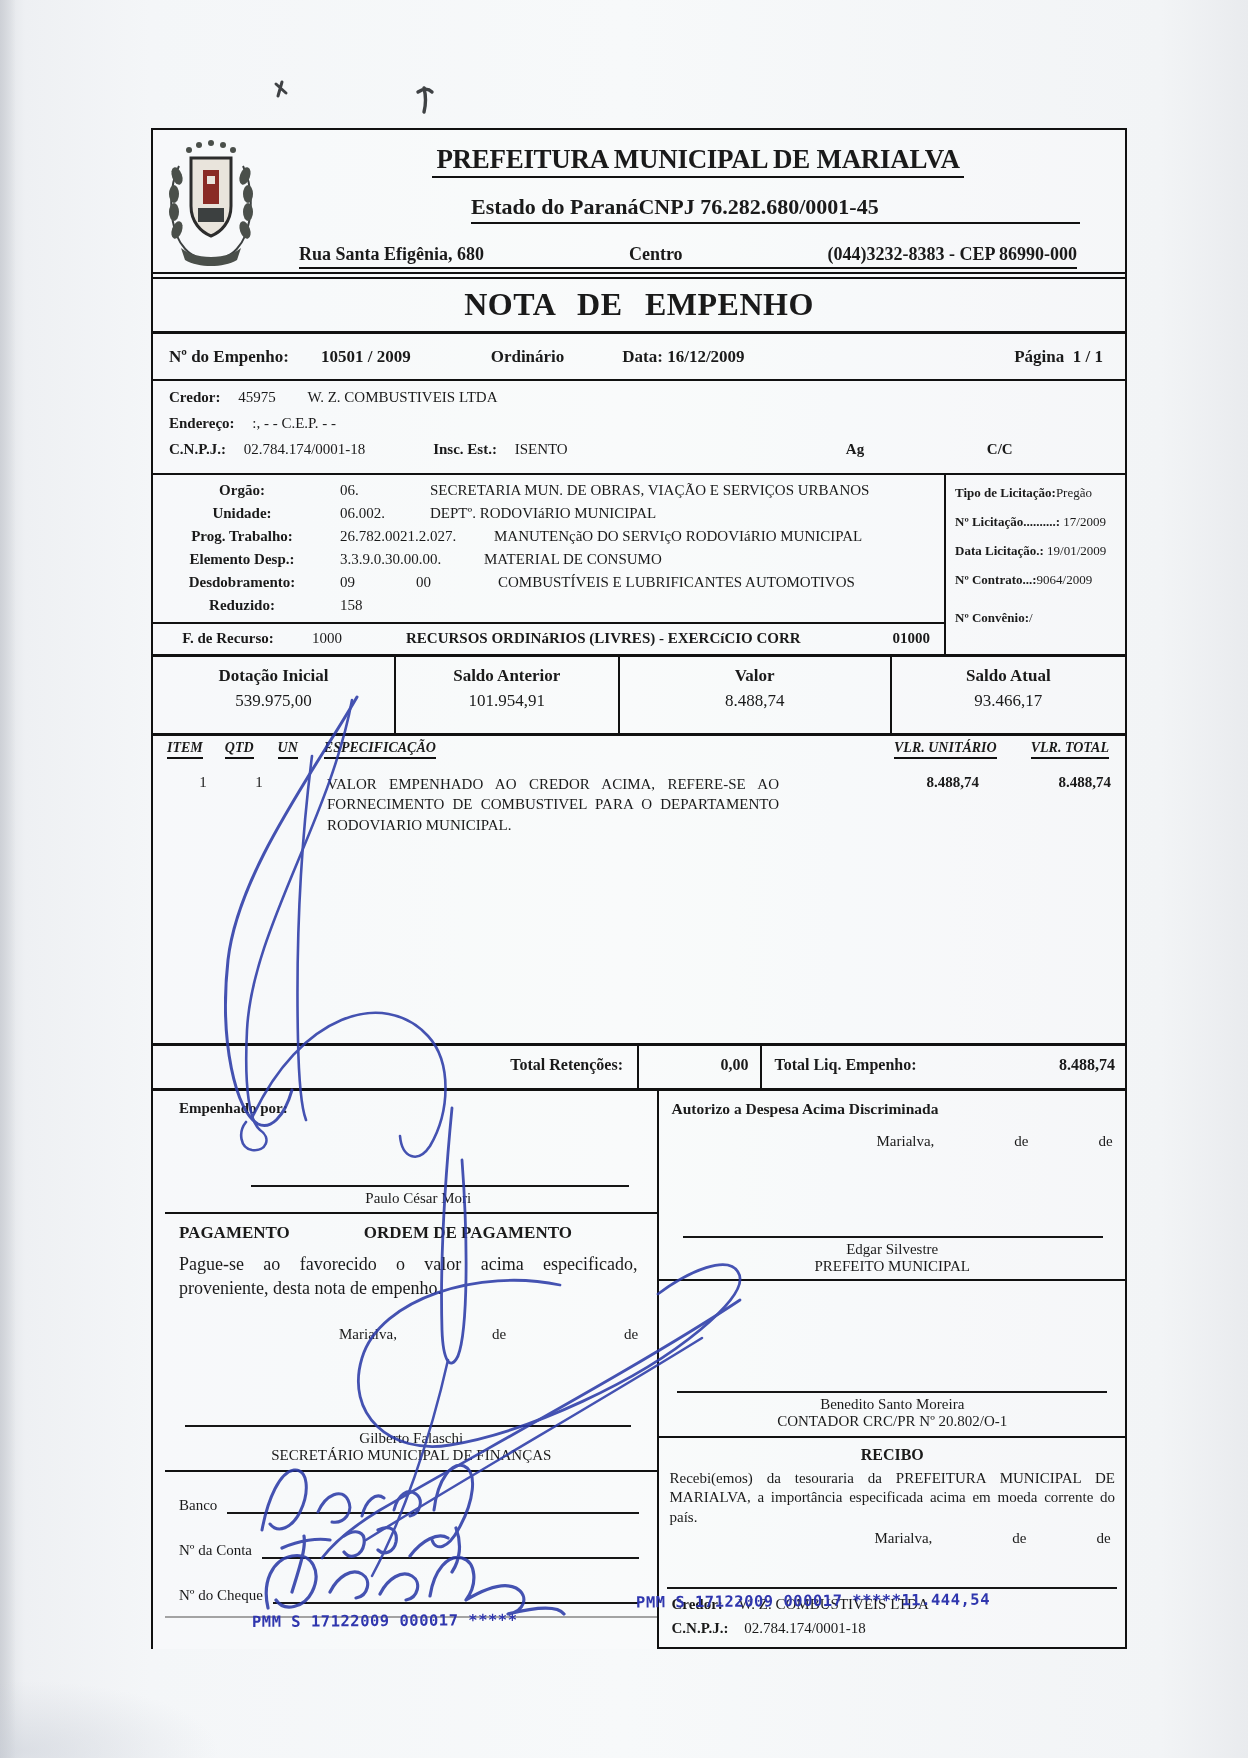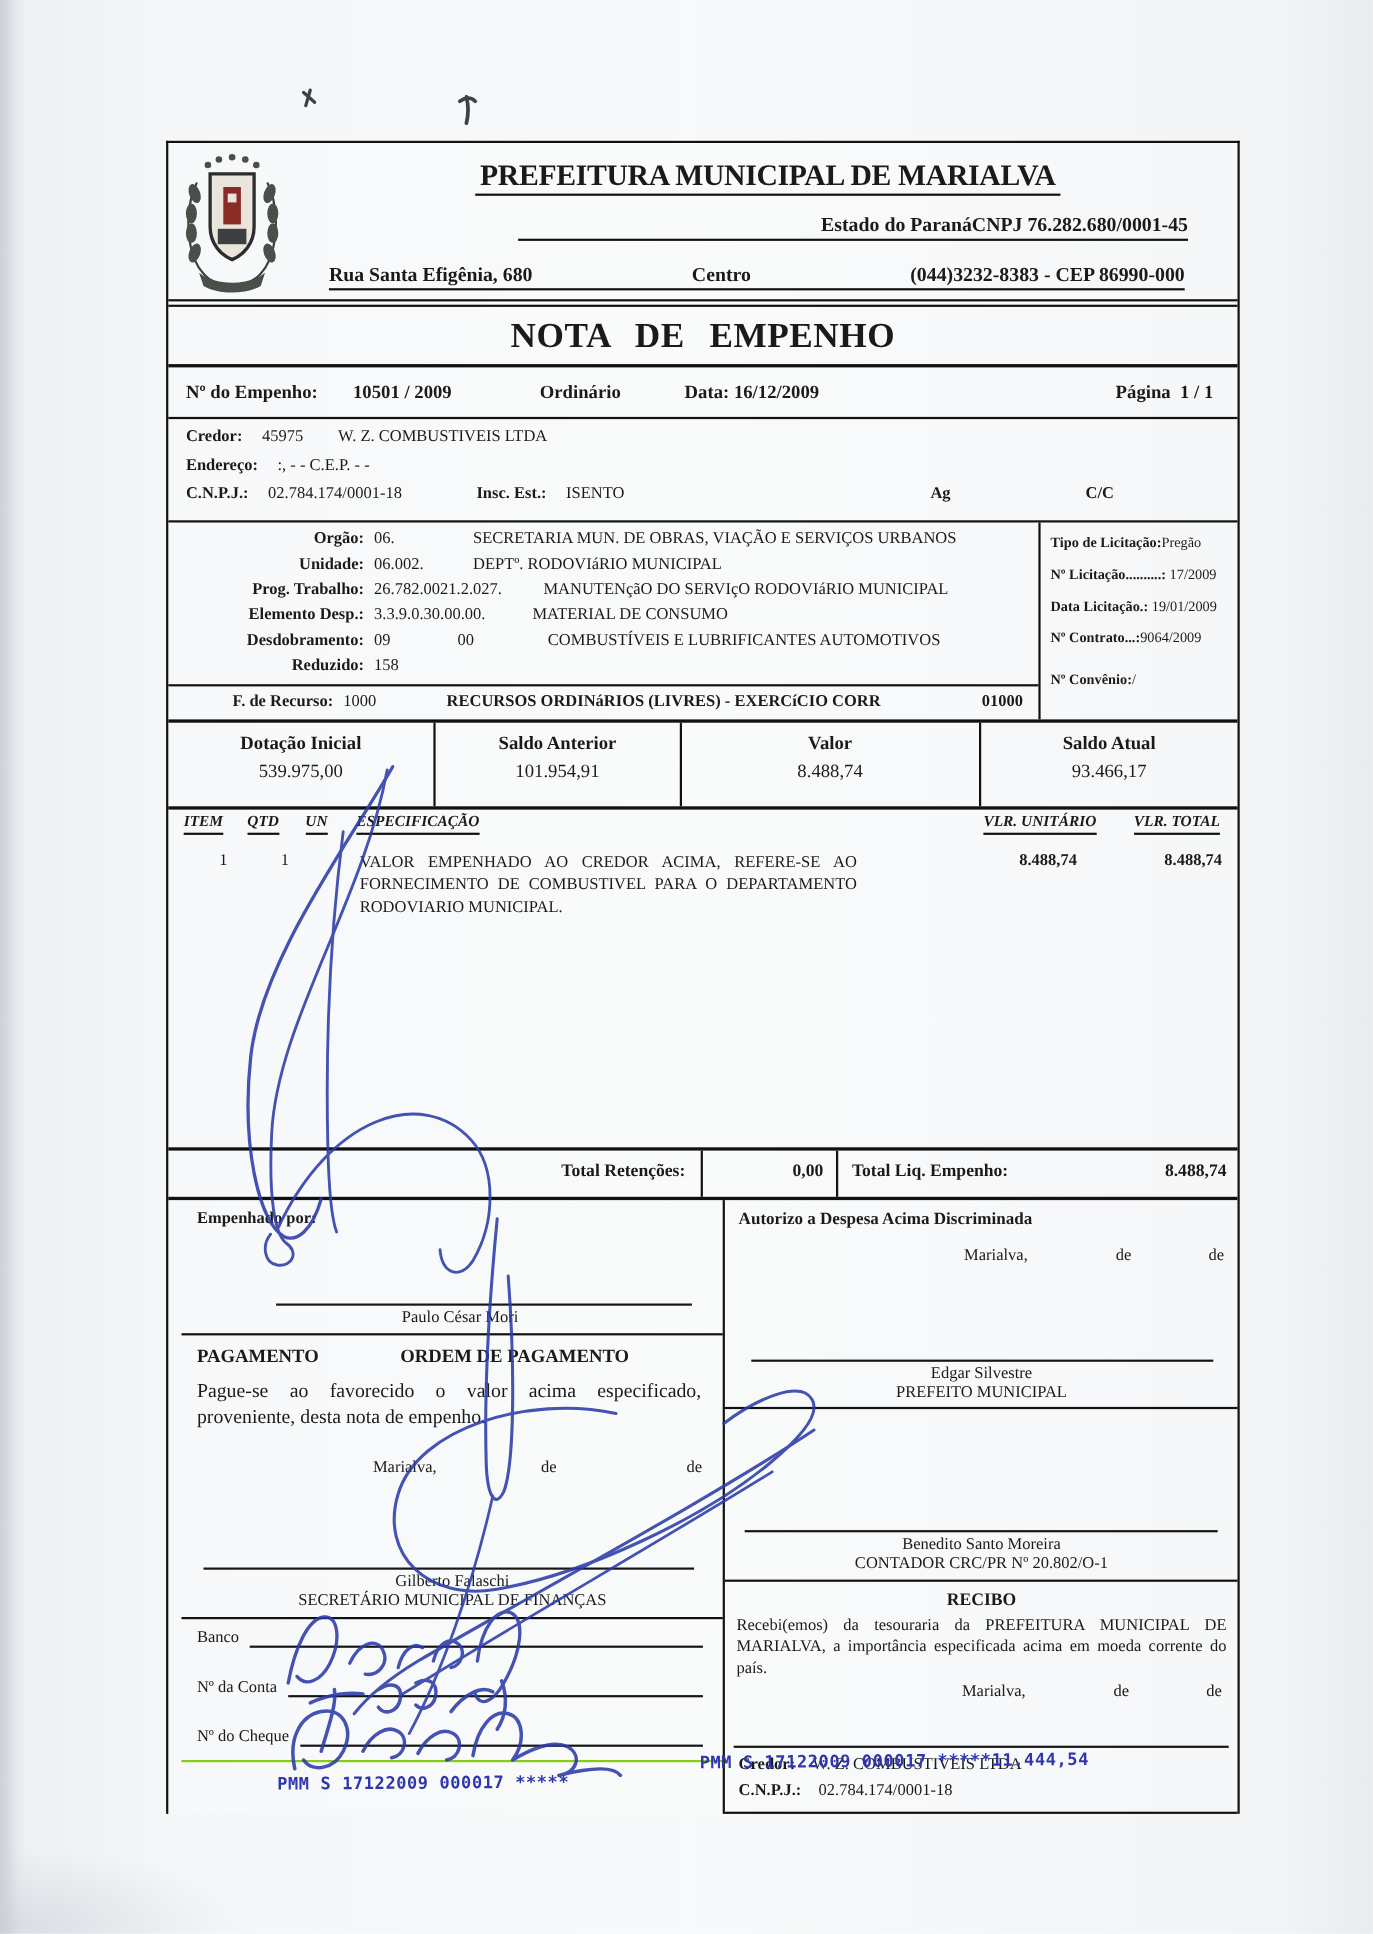--- a/index.html
+++ b/index.html
@@ -15,22 +15,22 @@
     background:rgba(255,255,255,.25);
   }
   
   .header-box{position:relative;height:142px;border-bottom:2px solid #111;}
   .logo{position:absolute;left:12px;top:6px;width:92px;height:132px;}
   .header-content{margin-left:118px;padding-top:14px;}
   .h-title{
     text-align:center;font-size:27px;font-weight:bold;letter-spacing:-.3px;
   }
   .h-title span{display:inline-block;border-bottom:2px solid #111;padding:0 4px 1px;}
-  .h-line2{display:flex;justify-content:flex-end;border-bottom:2px solid #111;
-    margin:16px 45px 0 200px;font-size:18px;font-weight:bold;padding-bottom:2px;}
+  .h-line2{display:flex;justify-content:flex-start;border-bottom:2px solid #111;
+    margin:16px 45px 0 200px;font-size:22px;font-weight:bold;padding-bottom:2px;}
   .h-line3{display:flex;justify-content:space-between;border-bottom:2px solid #111;
     margin:20px 48px 0 28px;font-size:18px;font-weight:bold;padding-bottom:2px;}
   
   .title-band{
     margin-top:3px;border-top:2px solid #111;border-bottom:3px solid #111;
     text-align:center;font-size:32px;font-weight:bold;padding:7px 0 8px;word-spacing:14px;letter-spacing:.5px;
   }
   
   .empenho-row{display:flex;align-items:baseline;padding:13px 16px 12px;border-bottom:2px solid #111;
     font-size:17px;font-weight:bold;}
@@ -43,21 +43,21 @@
   .credor-box .row{margin-bottom:9px;position:relative;}
   .lbl{font-weight:bold;}
   .credor-box .val{margin-left:14px;}
   .insc{margin-left:64px;}
   .ag-abs{position:absolute;left:72%;font-weight:bold;}
   .cc-abs{position:absolute;left:87%;font-weight:bold;}
   
   .budget-box{display:flex;border-bottom:3px solid #111;}
   .budget-left{flex:1;padding:7px 0 5px;}
   .b-row{display:flex;align-items:baseline;margin-bottom:6px;font-size:15px;}
-  .b-lbl{width:178px;text-align:right;font-weight:bold;padding-right:9px;flex:none;}
+  .b-lbl{width:178px;text-align:center;font-weight:bold;padding-right:9px;flex:none;}
   .b-code{min-width:86px;}
   .b-code2{min-width:78px;}
   .b-desc{margin-left:4px;}
   .b-row.recurso{border-top:2px solid #111;padding-top:6px;margin-top:8px;margin-bottom:2px;}
   .b-row.recurso .b-desc{font-weight:bold;}
   .b-extra{margin-left:auto;font-weight:bold;padding-right:14px;}
   .budget-right{width:164px;flex:none;border-left:2px solid #111;padding:10px 6px 6px 9px;font-size:13px;}
   .lic-line{margin-bottom:13px;}
   .lic-line.convenio{margin-top:22px;}
   
@@ -100,21 +100,21 @@
   .sig-role{text-align:center;font-size:15px;}
   .blk2{border-bottom:2px solid #111;padding:9px 14px 6px;}
   .blk2 .heads{display:flex;font-size:17px;font-weight:bold;}
   .blk2 .heads .h2b{margin-left:74px;}
   .pay-text{font-size:18px;text-align:justify;margin-top:9px;line-height:1.35;padding-right:6px;}
   .cityline{display:flex;font-size:15px;align-items:baseline;}
   .blk2 .cityline{margin-top:26px;}
   .sp160{width:160px;flex:none;}.sp120{width:118px;flex:none;}.sp95{width:95px;flex:none;}
   .sp205{width:205px;flex:none;}.sp80{width:80px;flex:none;}.sp70{width:70px;flex:none;}
   .blk2 .sigline{margin:82px 12px 0 6px;border-bottom:2px solid #161616;}
-  .blk3{padding:4px 14px 4px;border-bottom:2px solid #84cc16;}
+  .blk3{padding:20px 14px 4px;border-bottom:2px solid #a3a3a3;}
   .bank-row{display:flex;align-items:flex-end;margin-bottom:23px;font-size:15px;}
   .bank-row .bl{font-weight:normal;flex:none;padding-right:10px;}
   .bank-row .bline{flex:1;border-bottom:2px solid #161616;height:20px;margin-right:4px;}
   .blkA{border-bottom:2px solid #111;padding:9px 12px 4px;}
   .blkA .auth-title{font-size:15.5px;font-weight:bold;}
   .blkA .cityline{margin-top:15px;}
   .blkA .sigline{margin:86px 10px 0 12px;border-bottom:2px solid #161616;}
   .blkB{border-bottom:2px solid #111;padding:0 12px 6px;}
   .blkB .spacer{height:110px;}
   .blkB .sigline{margin:0 6px;border-bottom:2px solid #161616;}

